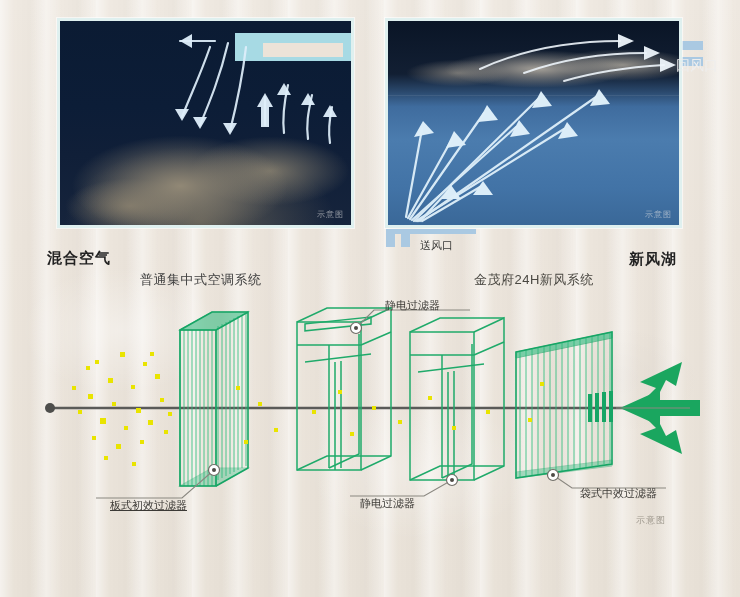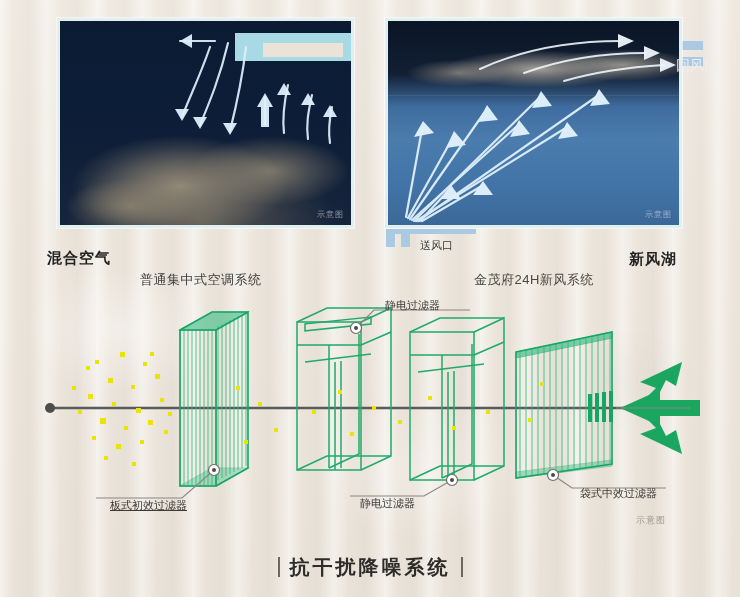--- a/index.html
+++ b/index.html
@@ -406,16 +406,13 @@
       </g>
     </svg>
   </div>
 
   <div class="callout" id="callout-1">板式初效过滤器</div>
   <div class="callout" id="callout-2">静电过滤器</div>
   <div class="callout" id="callout-3">静电过滤器</div>
   <div class="callout" id="callout-4">袋式中效过滤器</div>
   <div id="diagram-watermark">示意图</div>
 
-  <div id="bottom-title">
-    <span class="bar"></span><span class="t">抗干扰降噪系统</span><span class="bar"></span>
-  </div>
 </div>
 
 </body></html>

